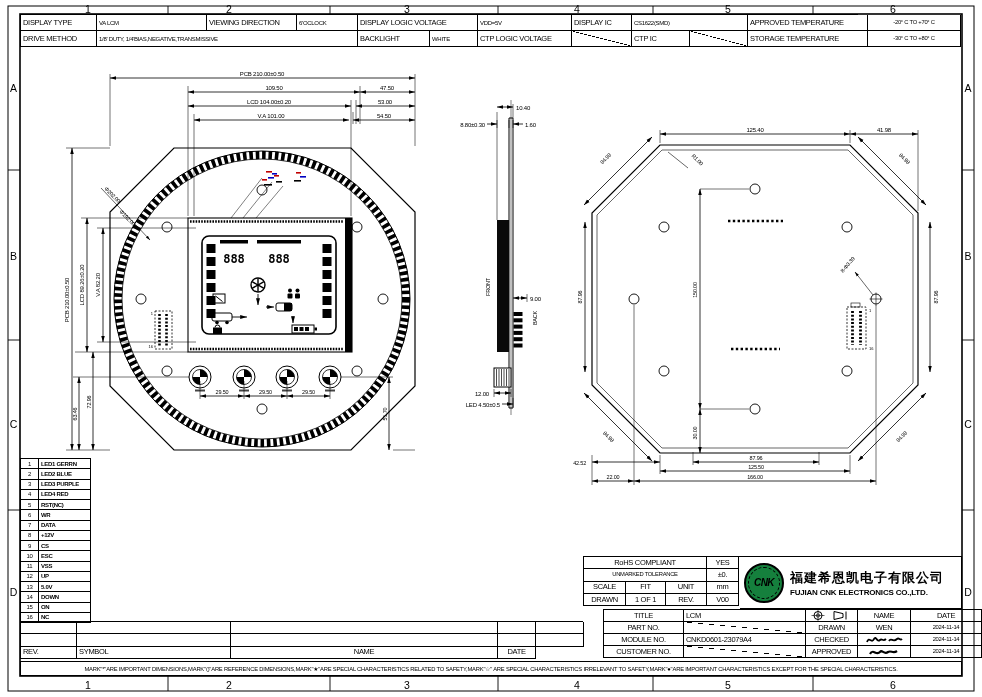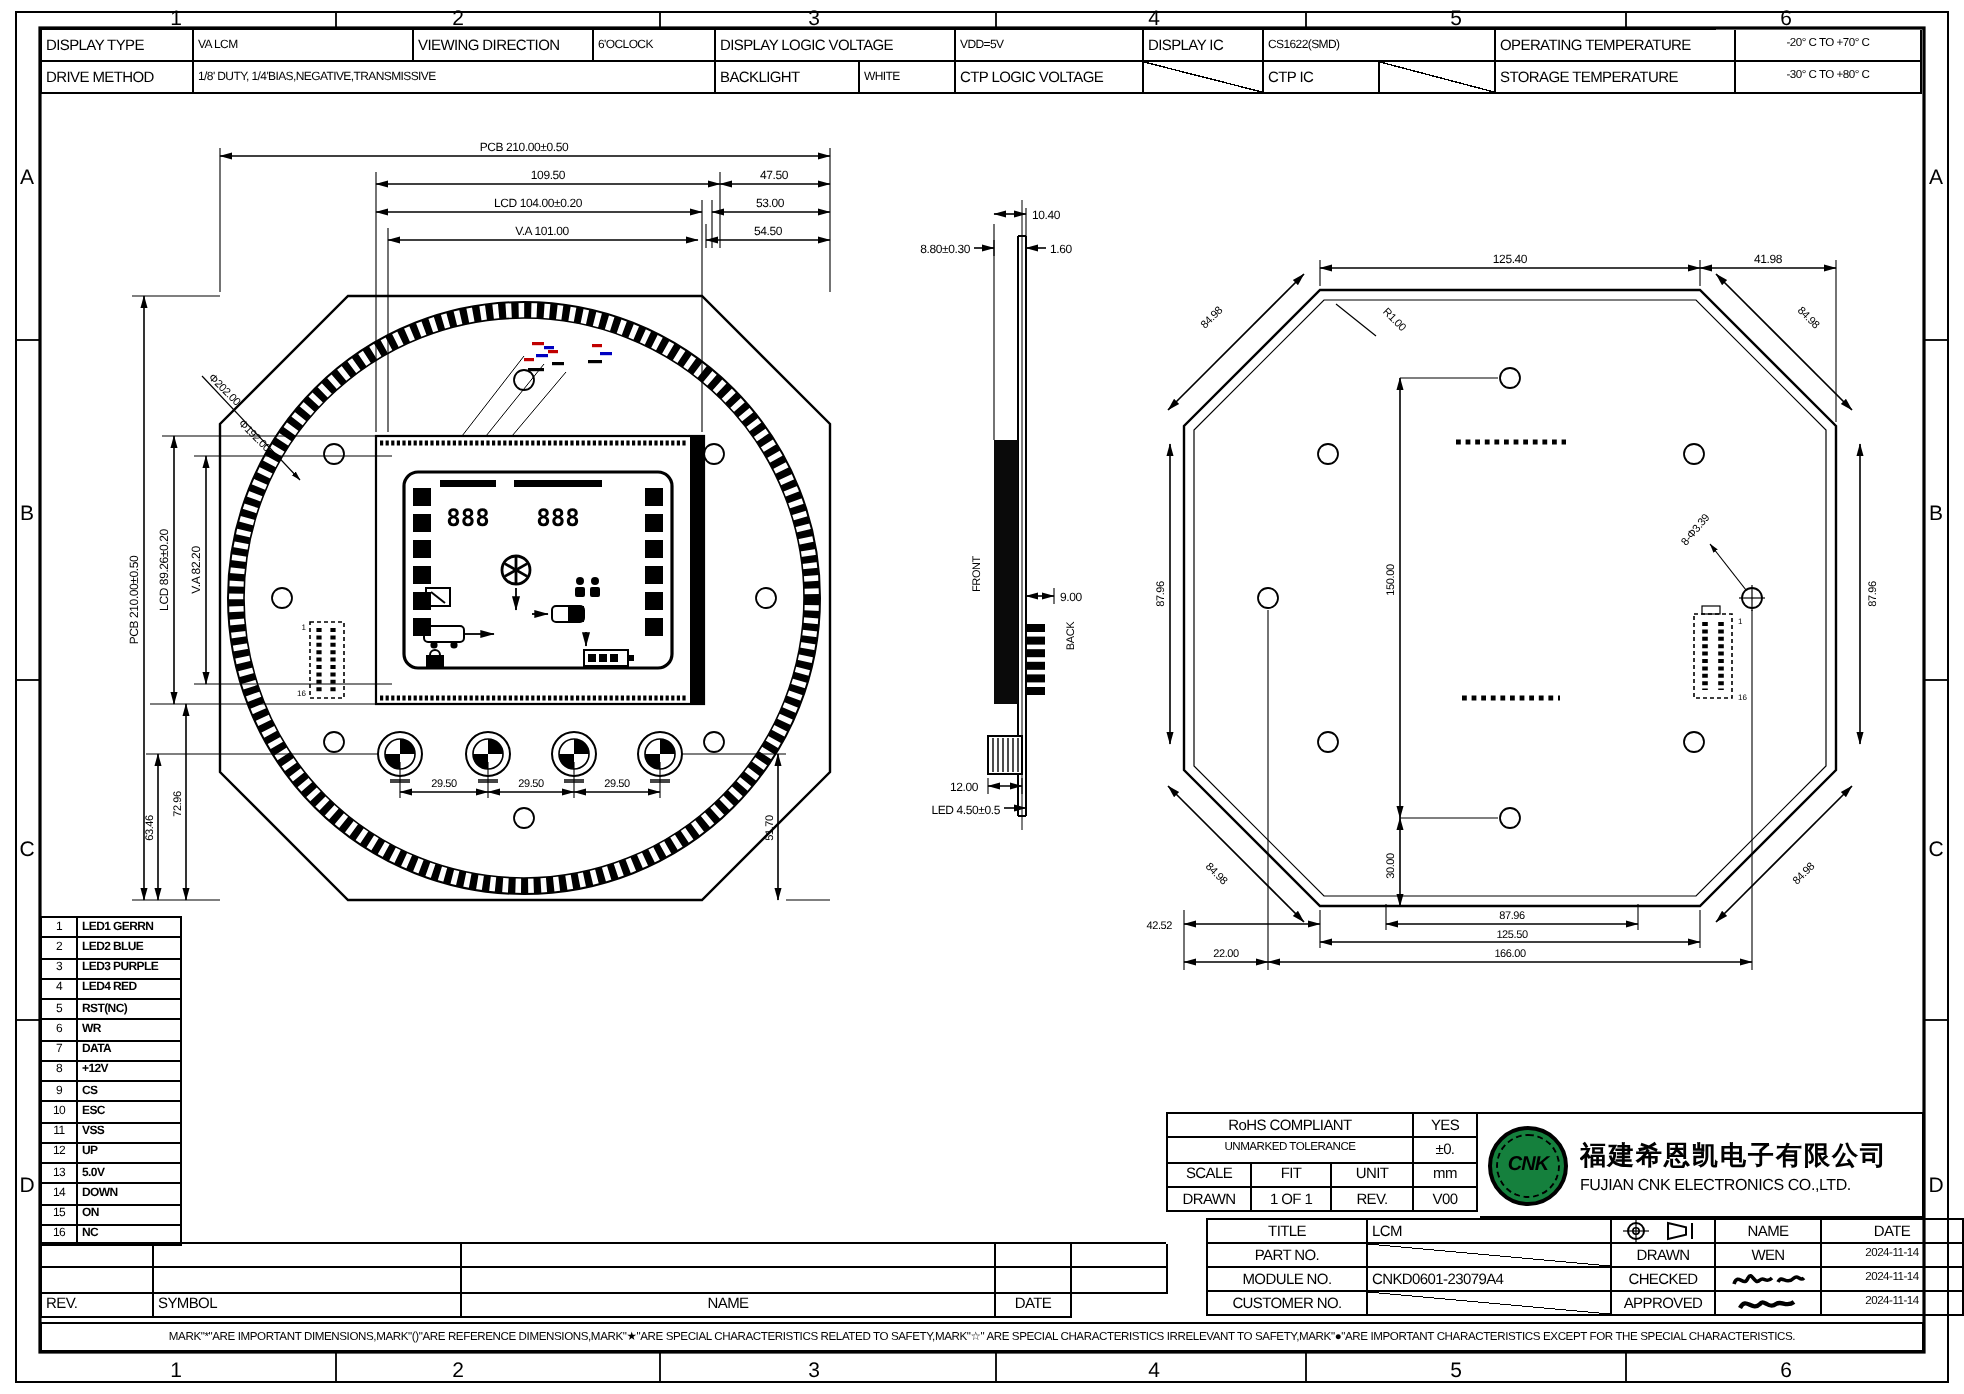--- a/index.html
+++ b/index.html
@@ -23,21 +23,21 @@
   .bold{font-weight:bold}
   
   .logobox{position:absolute;left:740px;top:556px;width:222px;height:53px;
      border:1px solid #000;border-left:none;display:flex;align-items:center;gap:6px;padding:3px 4px}
   .stamp{width:40px;height:40px;border:2px solid #000;border-radius:50%;display:flex;align-items:center;
      justify-content:center;flex:0 0 auto;position:relative;background:#15803d}
   .stamp::before{content:"";position:absolute;inset:2px;border:1.5px dashed #000;border-radius:50%}
   .stamp span{font-size:10px;font-weight:bold;font-style:italic;letter-spacing:-0.5px}
   .cotext{display:flex;flex-direction:column;gap:1px;overflow:hidden}
   .cn{font-size:13px;font-weight:bold;letter-spacing:1px;white-space:nowrap}
-  .en{font-size:8px;font-weight:normal;letter-spacing:-0.2px;white-space:nowrap}
+  .en{font-size:8px;font-weight:bold;letter-spacing:-0.2px;white-space:nowrap}
   .notebar{position:absolute;left:20px;top:661px;width:942px;height:15px;border:1px solid #000;
      display:flex;align-items:center;justify-content:center;font-size:5.8px;letter-spacing:-0.2px;white-space:nowrap}
 </style>
 </head>
 <body>
 
 <svg class="abs" style="left:0;top:0" width="982" height="697" viewBox="0 0 982 697">
   <defs>
     <marker id="ma" viewBox="0 0 10 10" refX="9.5" refY="5" markerWidth="8" markerHeight="8" orient="auto-start-reverse">
       <path d="M0,2.2 L10,5 L0,7.8 Z" fill="#000"></path>
@@ -444,21 +444,21 @@
 
 <div class="grid" style="left:20px;top:14px;width:838px;grid-template-columns:76px 110px 90px 61px 72px 48px 94px 60px 58px 58px 120px 93px;grid-template-rows:16px 16px">
   <div class="cell">DISPLAY TYPE</div>
   <div class="cell small">VA LCM</div>
   <div class="cell">VIEWING DIRECTION</div>
   <div class="cell small">6'OCLOCK</div>
   <div class="cell" style="grid-column:span 2">DISPLAY LOGIC VOLTAGE</div>
   <div class="cell small">VDD=5V</div>
   <div class="cell">DISPLAY IC</div>
   <div class="cell small" style="grid-column:span 2">CS1622(SMD)</div>
-  <div class="cell">OPERATING TEMPERATURE</div>
+  <div class="cell">APPROVED TEMPERATURE</div>
   <div class="cell tiny ctr">-20° C TO +70° C</div>
 
   <div class="cell">DRIVE METHOD</div>
   <div class="cell small" style="grid-column:span 3">1/8' DUTY, 1/4'BIAS,NEGATIVE,TRANSMISSIVE</div>
   <div class="cell">BACKLIGHT</div>
   <div class="cell small">WHITE</div>
   <div class="cell">CTP LOGIC VOLTAGE</div>
   <div class="cell slash"></div>
   <div class="cell">CTP IC</div>
   <div class="cell slash"></div>

